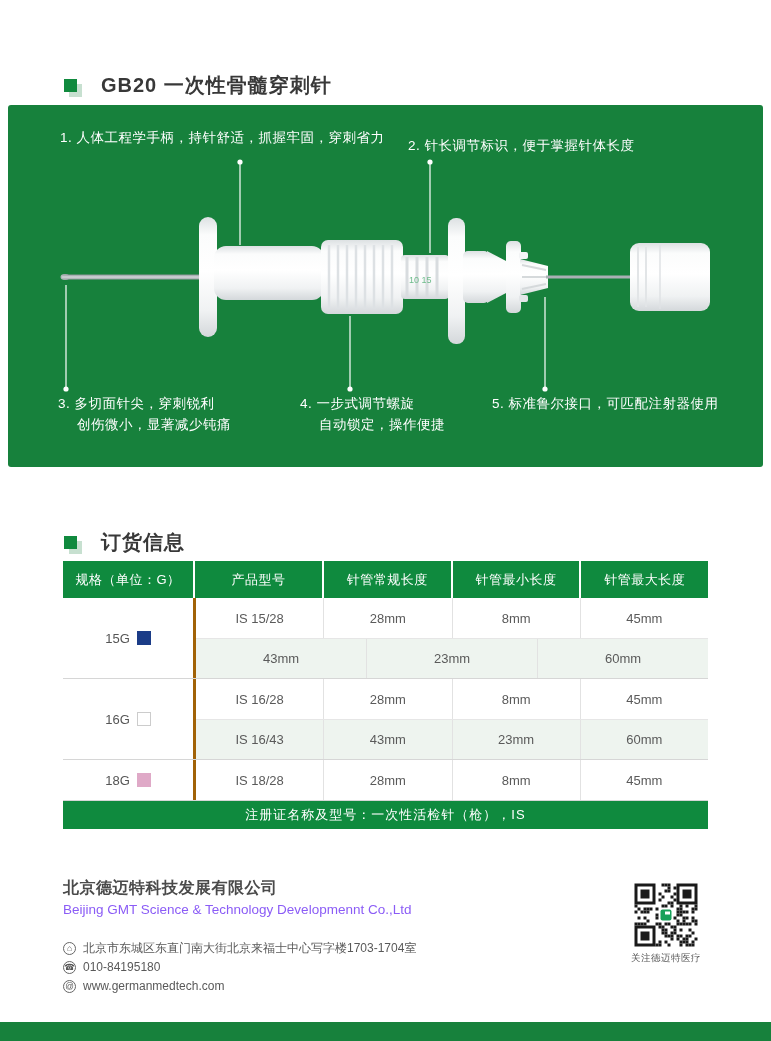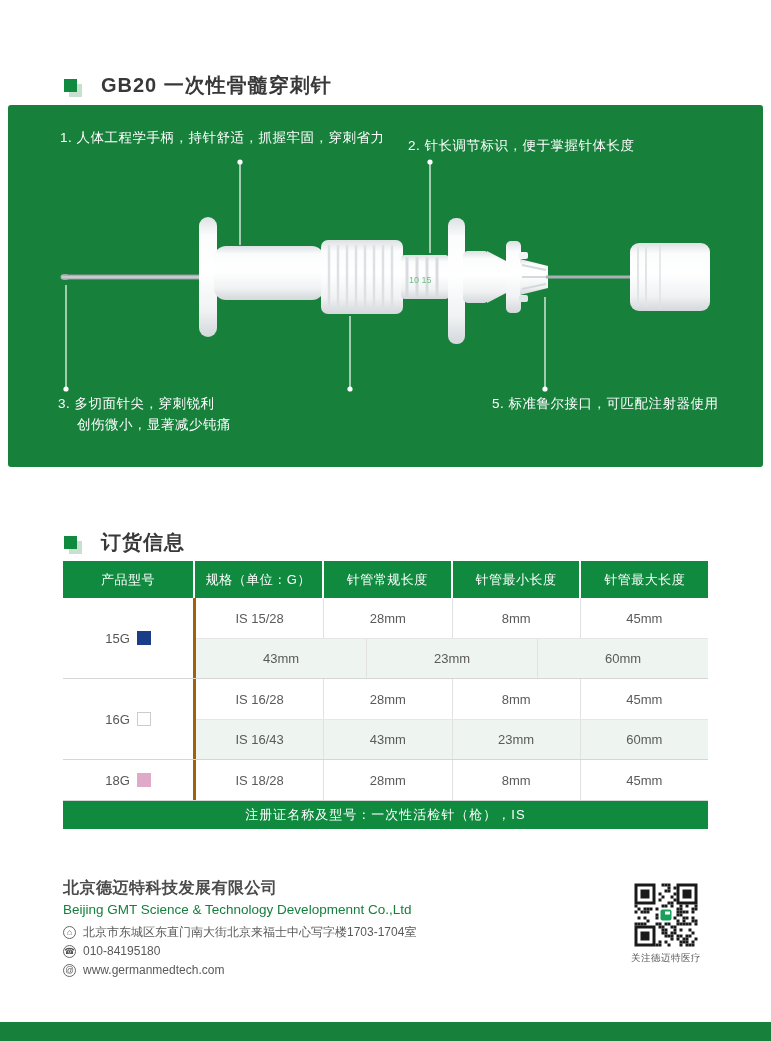--- a/index.html
+++ b/index.html
@@ -57,21 +57,21 @@
   .d-cell { flex:1; display:flex; align-items:center; justify-content:center; color:#5a5a5a; }
   .d-cell + .d-cell { border-left:1px solid #e2e2e2; }
   .t-foot {
     height:28px; background:#0f8a3e; color:#ffffff; display:flex;
     align-items:center; justify-content:center; font-size:13px; letter-spacing:1px;
   }
 
   
   .company { position:absolute; left:63px; top:878px; }
   .c-name-cn { font-size:16px; color:#4a4a4a; font-weight:bold; letter-spacing:0.5px; margin-bottom:3px; }
-  .c-name-en { font-size:13.5px; color:#15803d; margin-bottom:6px; }
+  .c-name-en { font-size:13.5px; color:#8b5cf6; margin-bottom:22px; }
   .c-line { display:flex; align-items:center; gap:7px; font-size:12px; color:#595959; line-height:19px; }
   .c-icon {
     width:13px; height:13px; border:1px solid #666; border-radius:50%;
     display:inline-flex; align-items:center; justify-content:center;
     font-size:8.5px; color:#555; flex:0 0 13px; line-height:1;
   }
   
   .qr-block { position:absolute; left:631px; top:882px; width:70px; text-align:center; }
   .qr-block svg { display:block; margin:0 auto; }
   .qr-caption { margin-top:4px; font-size:9.5px; color:#555; letter-spacing:0.5px; white-space:nowrap; }
@@ -188,37 +188,41 @@
   <div class="feat" id="feat-1">
     <div class="l1">1. 人体工程学手柄，持针舒适，抓握牢固，穿刺省力</div>
   </div>
   <div class="feat" id="feat-2">
     <div class="l1">2. 针长调节标识，便于掌握针体长度</div>
   </div>
   <div class="feat" id="feat-3">
     <div class="l1">3. 多切面针尖，穿刺锐利</div>
     <div class="l2">创伤微小，显著减少钝痛</div>
   </div>
+  <div class="feat" id="feat-4">
+    <div class="l1">4. 一步式调节螺旋</div>
+    <div class="l2">自动锁定，操作便捷</div>
+  </div>
   <div class="feat" id="feat-5">
     <div class="l1">5. 标准鲁尔接口，可匹配注射器使用</div>
   </div>
 </div>
 
 <div class="sec-title" id="title-order">
   <span class="bullet">
       <span class="sq-light"></span>
       <span class="sq-dark"></span>
     </span>
   <h1>订货信息</h1>
 </div>
 
 <div class="order-table">
   <div class="t-head">
+      <div class="h-cell">规格（单位：G）</div>
       <div class="h-cell">产品型号</div>
-      <div class="h-cell">规格（单位：G）</div>
       <div class="h-cell">针管常规长度</div>
       <div class="h-cell">针管最小长度</div>
       <div class="h-cell">针管最大长度</div>
     </div>
   <div class="t-body">
       <div class="t-group">
         <div class="gauge-cell">
           <span>15G</span>
           <span class="swatch" style="background: rgb(27, 60, 135); border: 1px solid transparent;"></span>
         </div>

